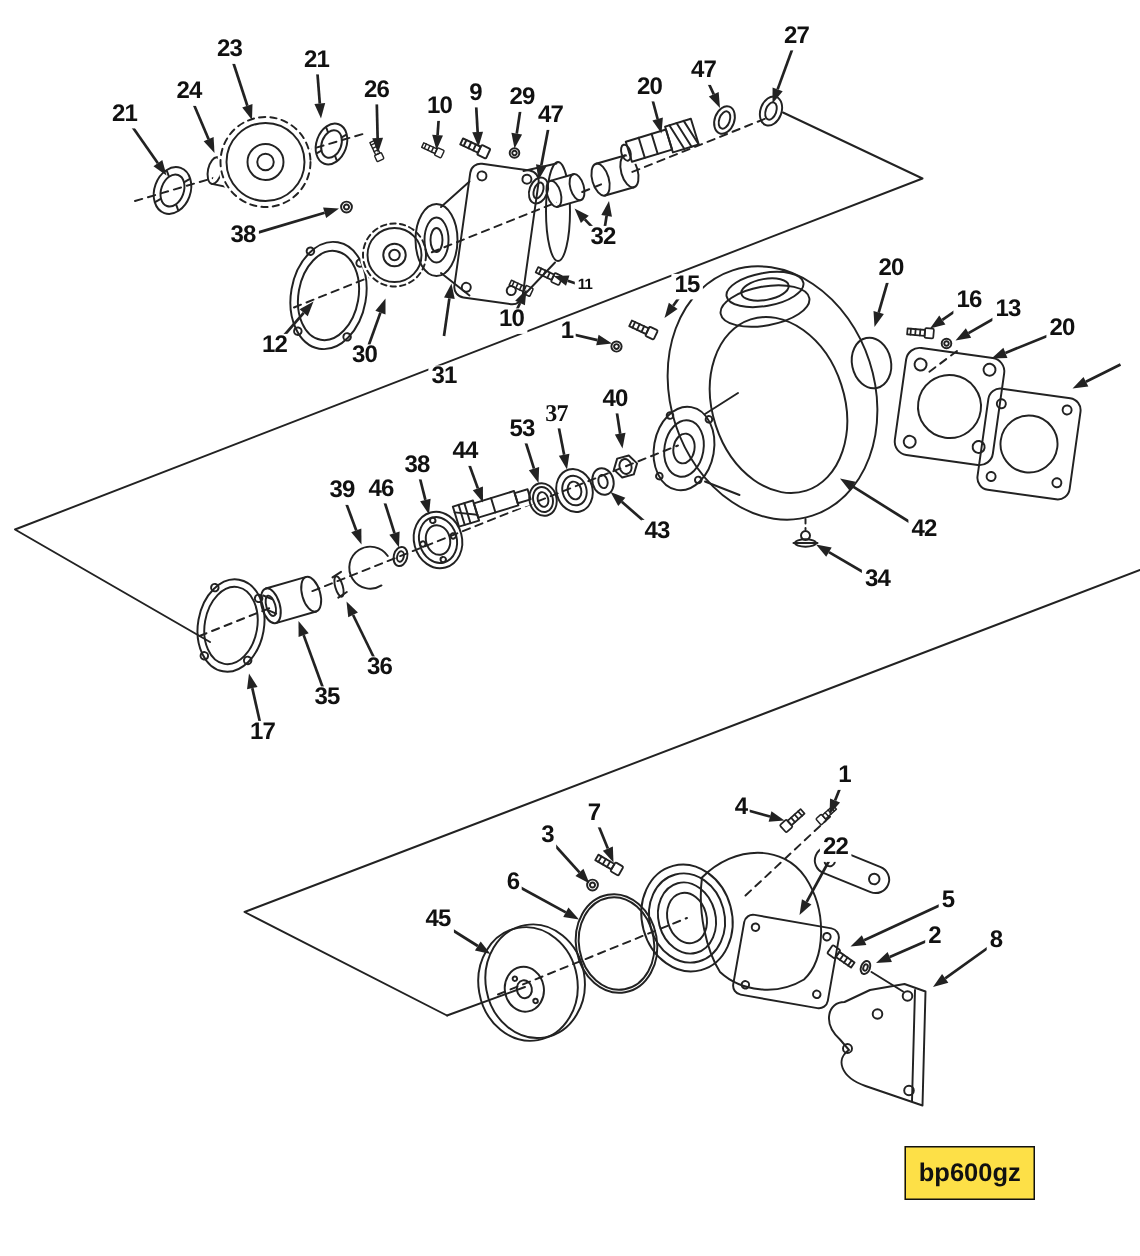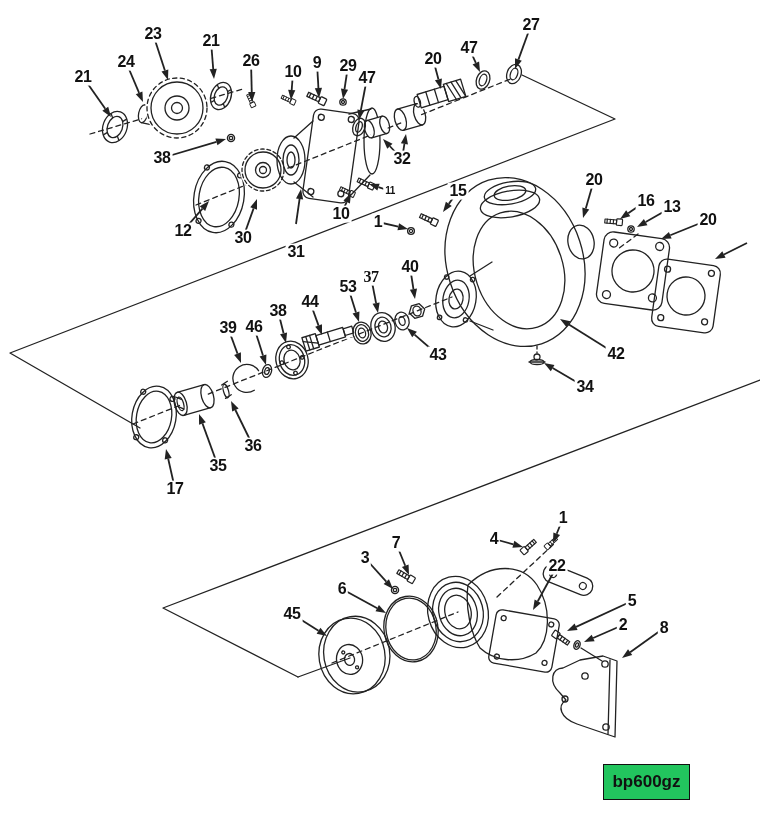--- a/index.html
+++ b/index.html
@@ -4,21 +4,21 @@
 <style>
   html,body{margin:0;padding:0;background:#fff;}
   #canvas{position:relative;width:760px;height:837px;background:#fff;overflow:hidden;
           font-family:"Liberation Sans", sans-serif;}
   #art{position:absolute;left:0;top:0;}
   #art *{vector-effect:none;}
   .ink{stroke:#222;fill:none;stroke-width:1.3;stroke-linecap:round;stroke-linejoin:round;}
   .callout{position:absolute;transform:translate(-50%,-50%);font-weight:700;font-size:16px;
            color:#111;background:#fff;padding:0 2px;line-height:1.05;letter-spacing:-0.5px;}
   #code-box{position:absolute;left:603px;top:764px;width:85px;height:34px;border:1.6px solid #111;
-            display:flex;align-items:center;justify-content:center;background:#22c55e;}
+            display:flex;align-items:center;justify-content:center;background:#fde047;}
   #code-box span{font-weight:700;font-size:17px;color:#111;}
 </style>
 </head>
 <body>
 
 <div id="canvas">
 
 <svg id="art" width="760" height="837" viewBox="0 0 760 837">
   <defs>
     <symbol id="b" overflow="visible">

